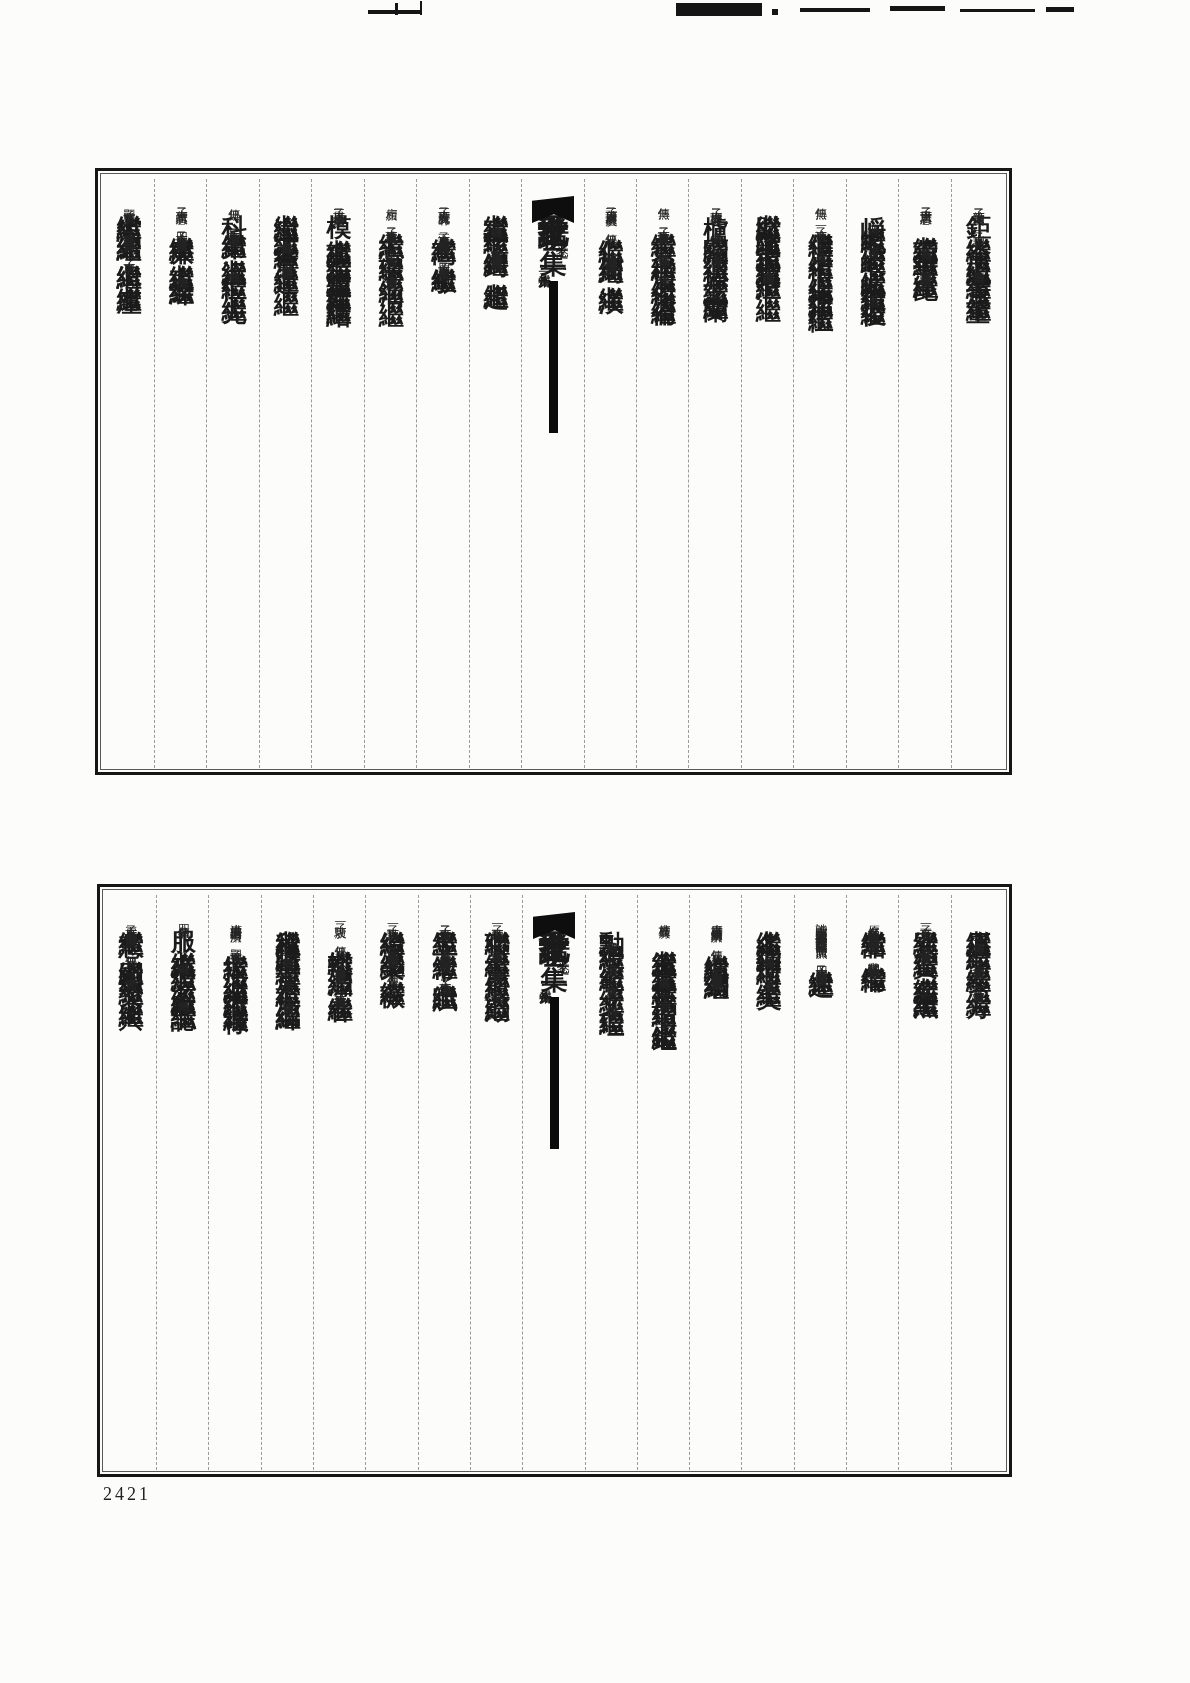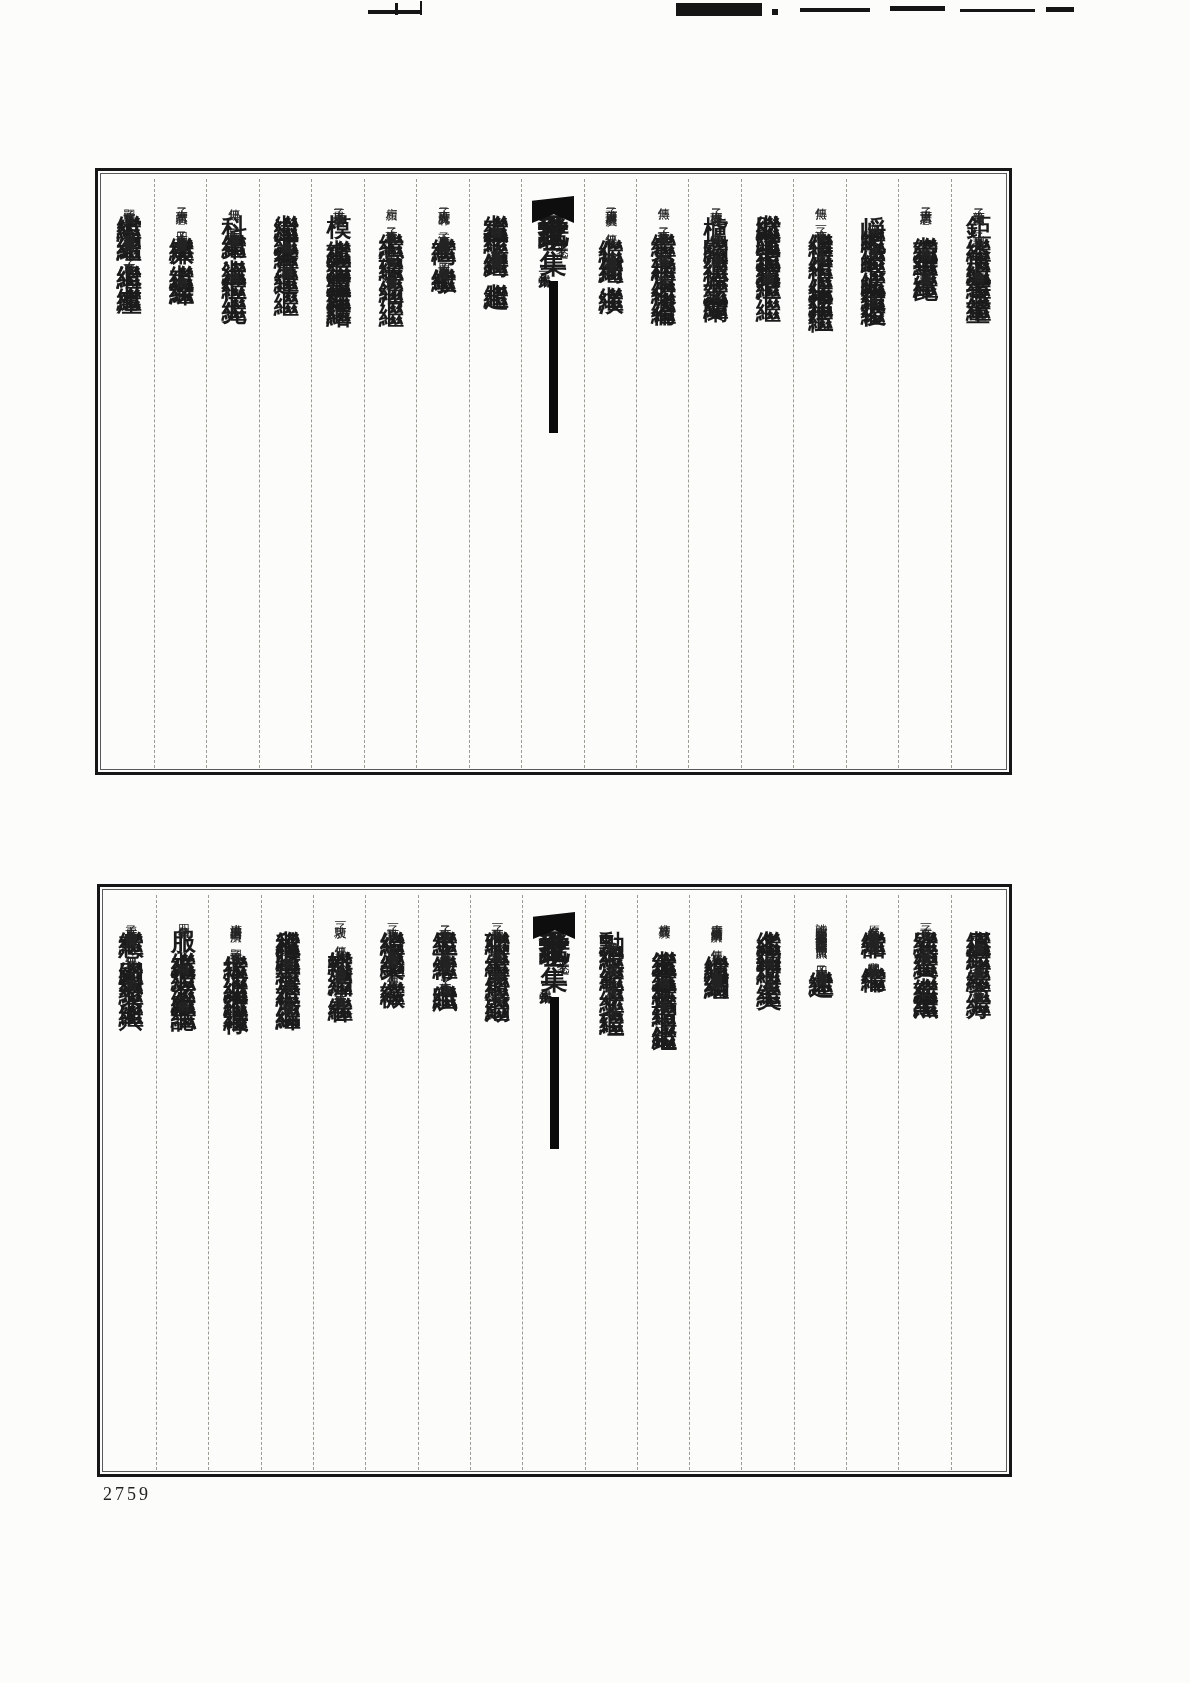--- a/index.html
+++ b/index.html
@@ -629,14 +629,14 @@
         <div class="entry">
           <div class="big">繼燹</div>
           <div class="small">子一廣知</div>
         </div>
         <div class="entry">
           <div class="big">繼輿</div>
         </div>
       </div>
     </div>
 
-  <div class="page-number">2759</div>
+  <div class="page-number">2421</div>
 </div>
 
 </body></html>

